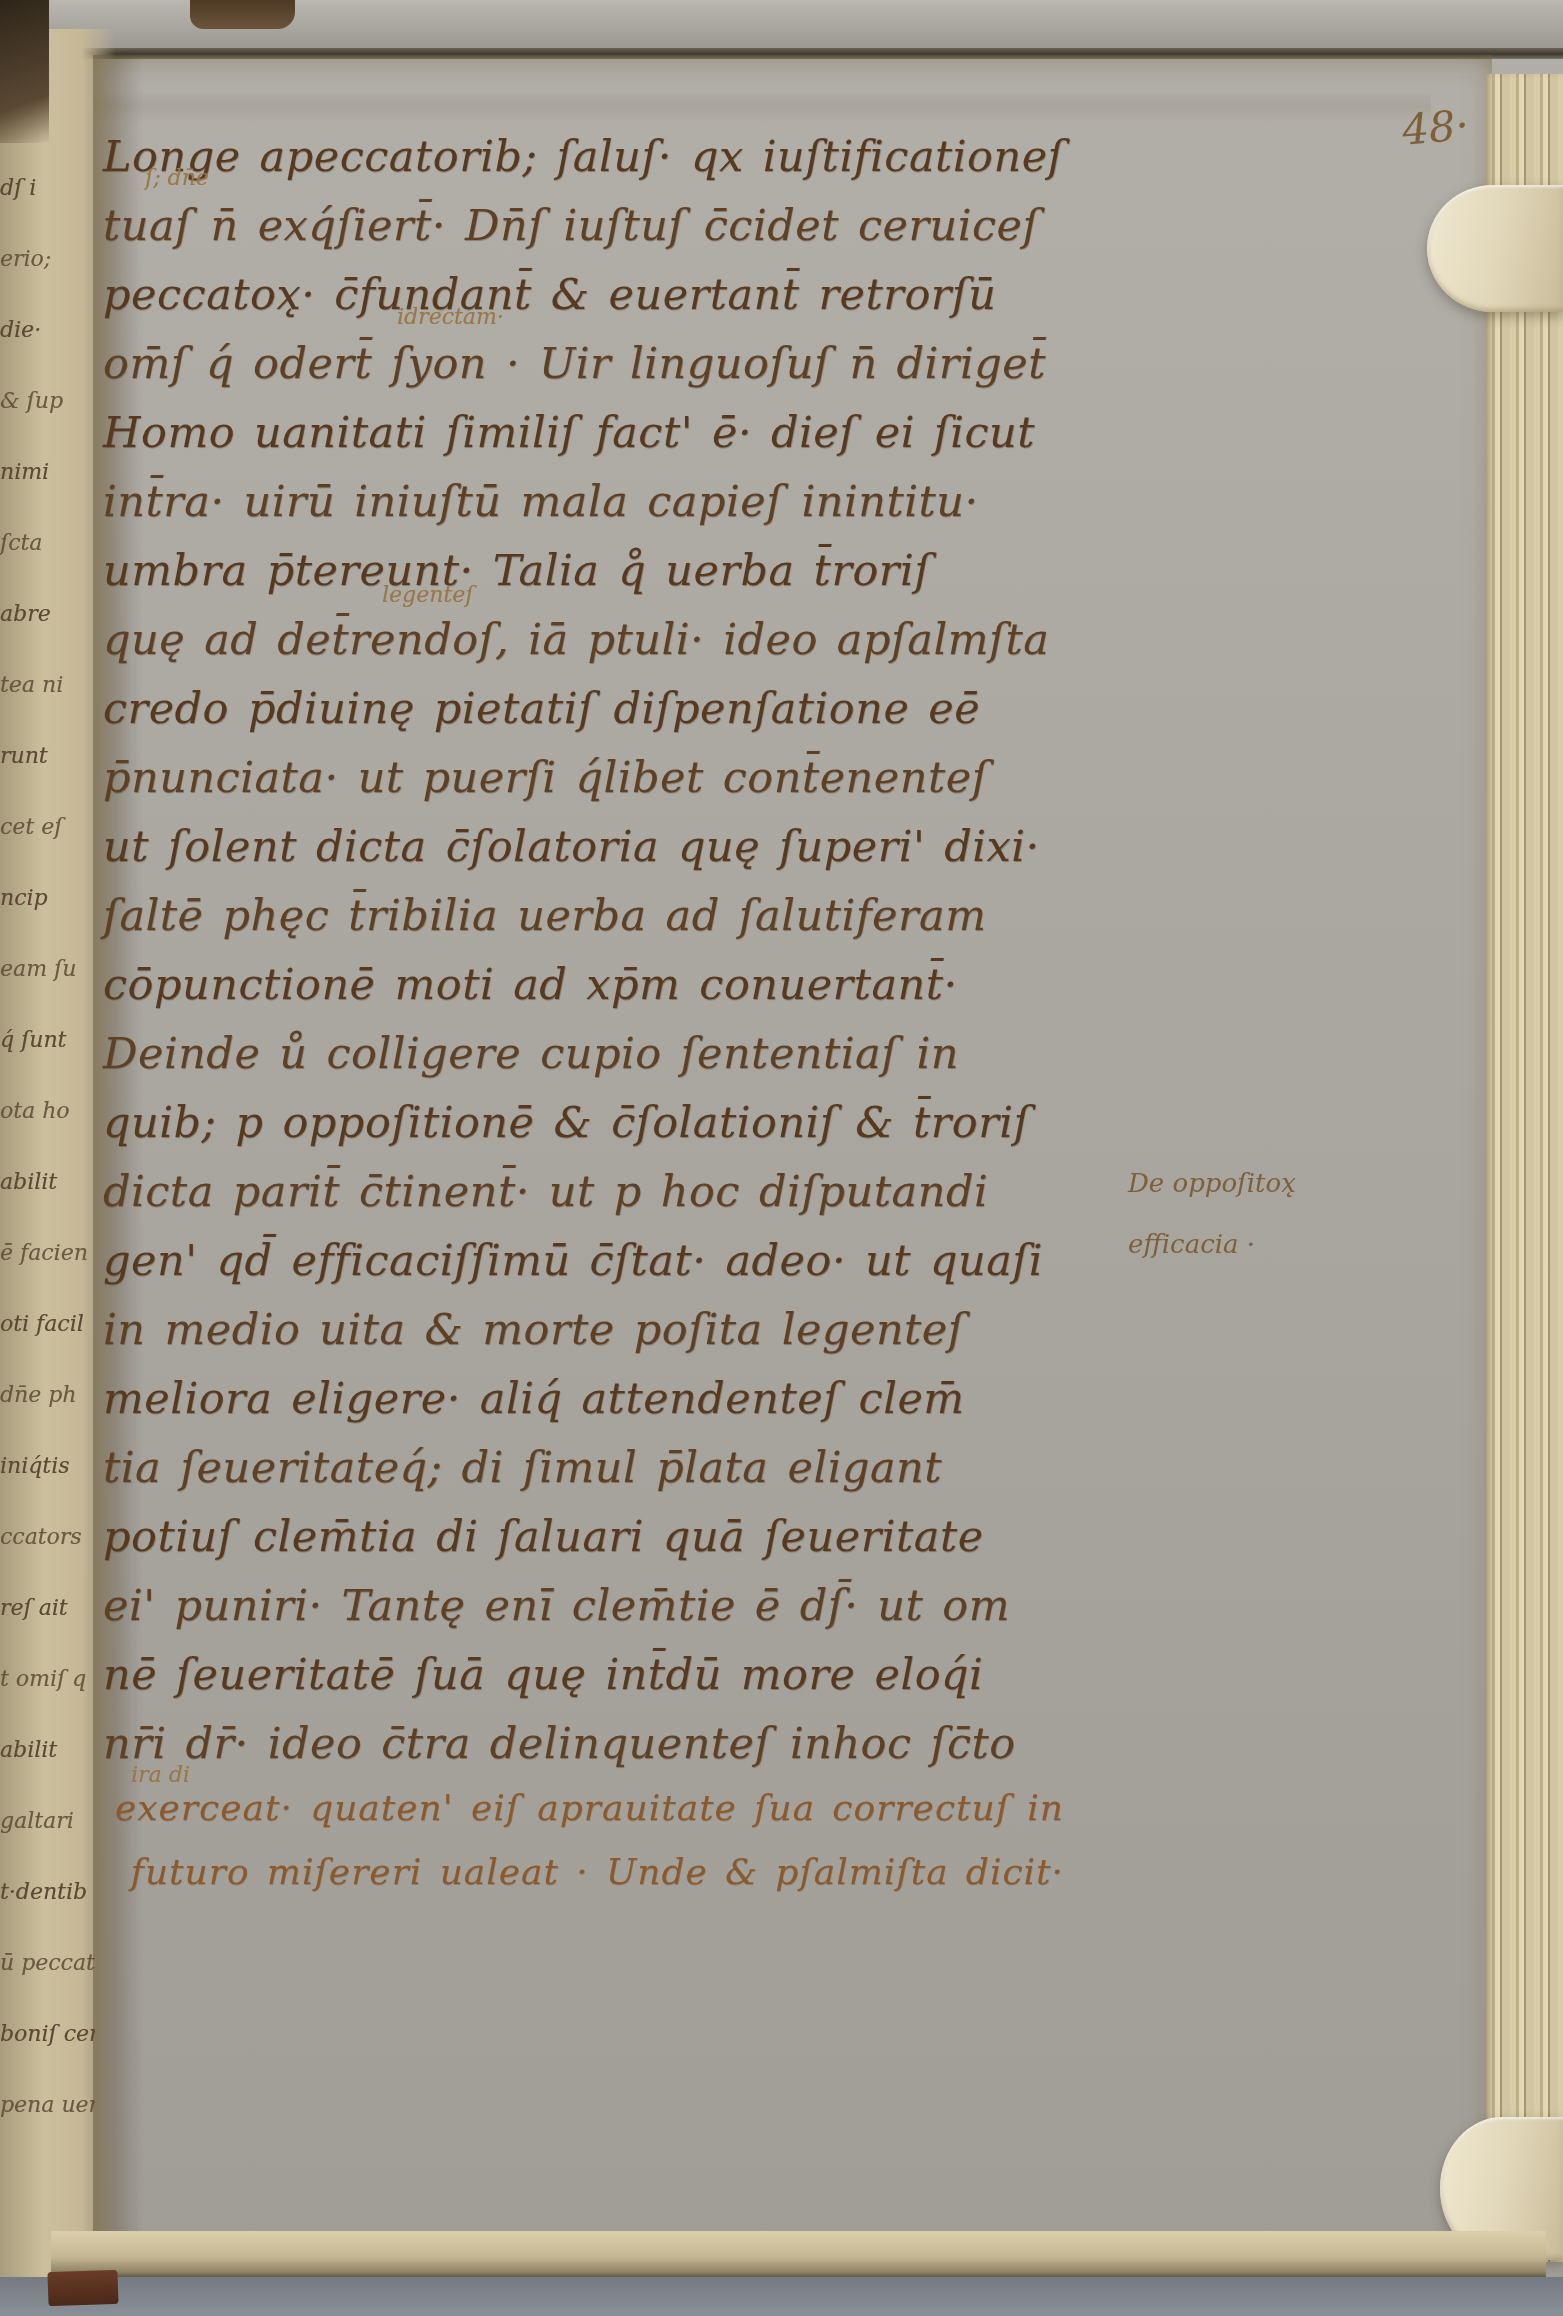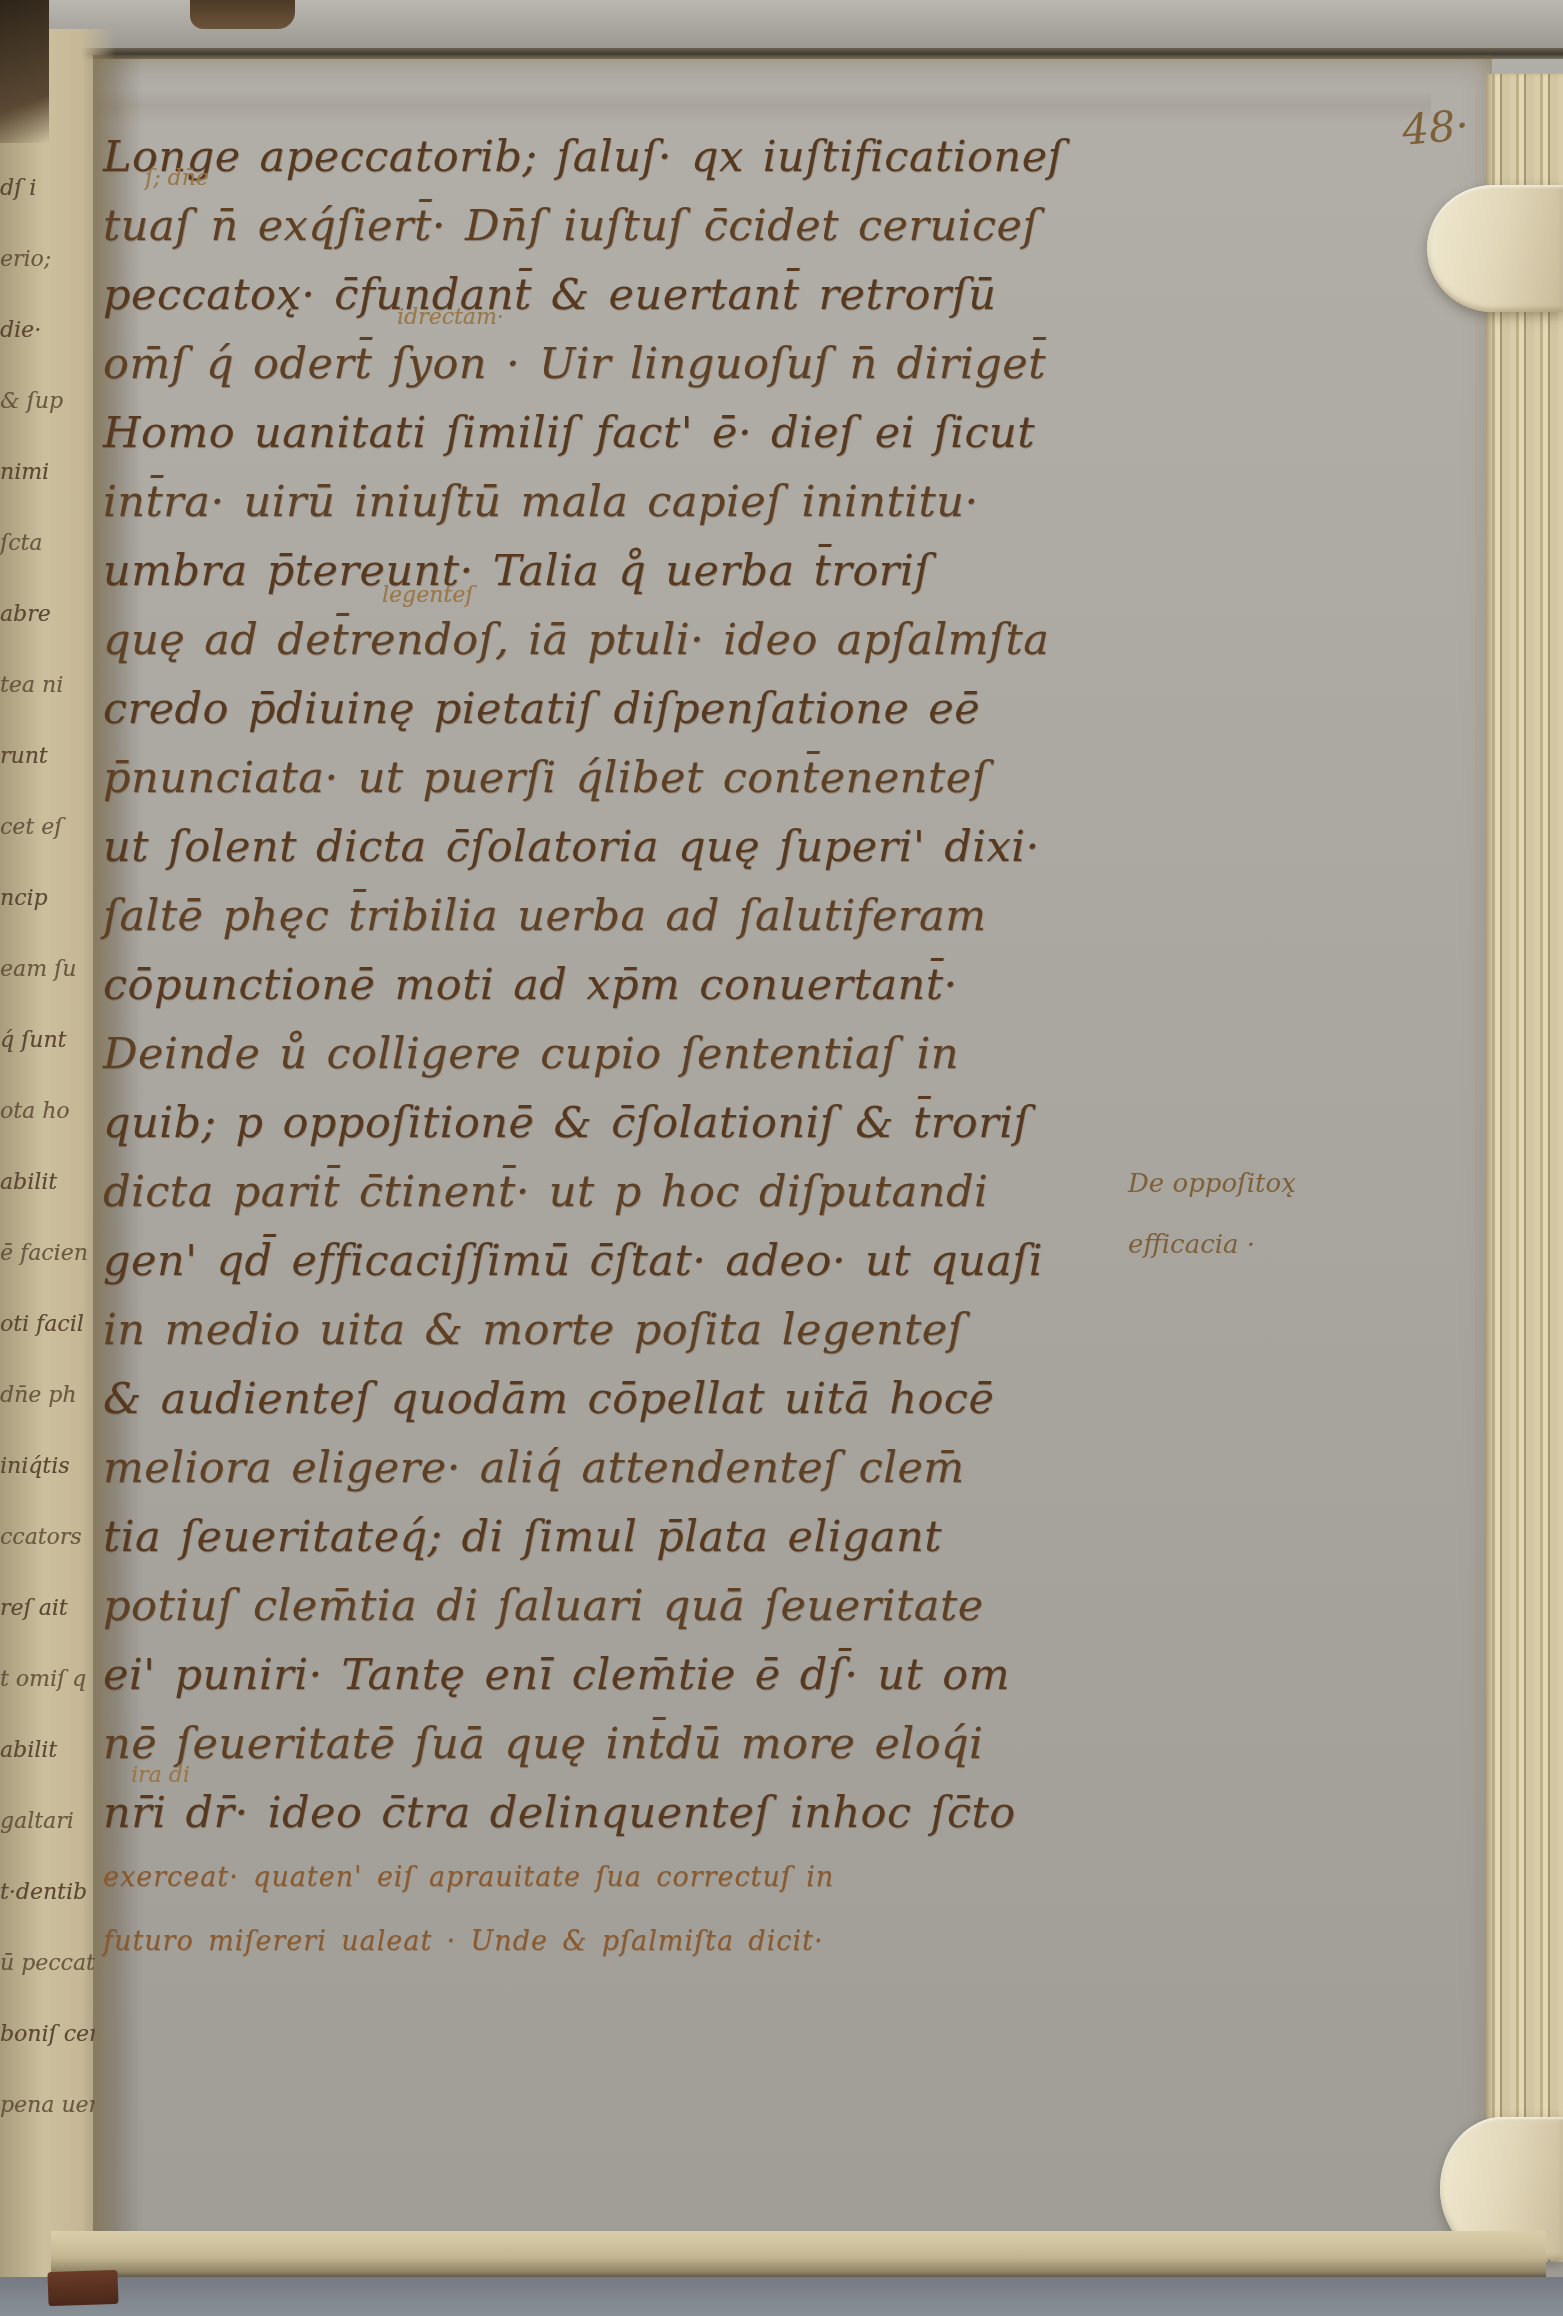--- a/index.html
+++ b/index.html
@@ -44,22 +44,22 @@
   .bottom-band{position:absolute;left:0;top:2277px;width:1564px;height:40px;
           background:linear-gradient(180deg,#757a83,#8a9098);}
   .bottom-sliver{position:absolute;left:48px;top:2271px;width:70px;height:34px;border-radius:3.8px;
           background:linear-gradient(180deg,#6a3b28,#4a281a);transform:rotate(-2deg);}
   
   .textblock{position:absolute;left:103px;top:122px;}
   .line{height:69px;font-style:italic;font-size:43px;line-height:69px;color:#57391f;
         white-space:nowrap;letter-spacing:0.5px;word-spacing:4.8px;
         text-shadow:0.6px 0.8px 0.7px rgba(60,35,15,.35);}
   .line:nth-child(even){color:#5e4024;}
-  .line.small{height:64px;font-size:27px;line-height:59px;color:#8a5a2e;letter-spacing:1px;
-        text-shadow:0.4px 0.5px 0.5px rgba(110,70,30,.35);}
+  .line.small{height:64px;font-size:36px;line-height:59px;color:#8a5a2e;letter-spacing:1px;
+        text-shadow:0.4px 0.5px 0.5px rgba(110,70,30,.35);text-align:right;}
   .gloss{position:absolute;font-style:italic;font-size:22px;color:#9b7848;white-space:nowrap;
         text-shadow:0.3px 0.4px 0.4px rgba(130,95,50,.4);}
   .margin-note{position:absolute;font-style:italic;font-size:26px;line-height:61px;color:#7d5f38;
         white-space:nowrap;}
   .folio{position:absolute;left:1402px;top:103px;font-style:italic;font-size:42px;color:#7d5f38;
         transform:rotate(-5deg);}
   .gutter-text{position:absolute;left:0;top:152px;width:95px;overflow:hidden;}
   .frag{height:71px;font-style:italic;font-size:22px;line-height:71px;color:#5d4933;
         white-space:nowrap;overflow:hidden;text-shadow:0.3px 0.4px 0.4px rgba(70,55,40,.4);}
   .frag:nth-child(even){opacity:.85;}
@@ -127,21 +127,20 @@
     <div class="line">credo p̄diuinę pietatiſ diſpenſatione eē</div>
     <div class="line">p̄nunciata· ut puerſi q́libet cont̄enenteſ</div>
     <div class="line">ut ſolent dicta c̄ſolatoria quę ſuperi' dixi·</div>
     <div class="line">ſaltē phęc t̄ribilia uerba ad ſalutiferam</div>
     <div class="line">cōpunctionē moti ad xp̄m conuertant̄·</div>
     <div class="line">Deinde ů colligere cupio ſententiaſ in</div>
     <div class="line">quib; p oppoſitionē &amp; c̄ſolationiſ &amp; t̄roriſ</div>
     <div class="line">dicta parit̄ c̄tinent̄· ut p hoc diſputandi</div>
     <div class="line">gen' qd̄ efficaciſſimū c̄ſtat· adeo· ut quaſi</div>
     <div class="line">in medio uita &amp; morte poſita legenteſ</div>
-    <div class="line">&amp; audienteſ quodām cōpellat uitā hocē</div>
     <div class="line">meliora eligere· aliq́ attendenteſ clem̄</div>
     <div class="line">tia ſeueritateq́; di ſimul p̄lata eligant</div>
     <div class="line">potiuſ clem̄tia di ſaluari quā ſeueritate</div>
     <div class="line">ei' puniri· Tantę enī clem̄tie ē dſ̄· ut om</div>
     <div class="line">nē ſeueritatē ſuā quę int̄dū more eloq́i</div>
     <div class="line">nr̄i dr̄· ideo c̄tra delinquenteſ inhoc ſc̄to</div>
     <div class="line small">exerceat· quaten' eiſ aprauitate ſua correctuſ in</div>
     <div class="line small">futuro miſereri ualeat · Unde &amp; pſalmiſta dicit·</div>
   </div>
 

